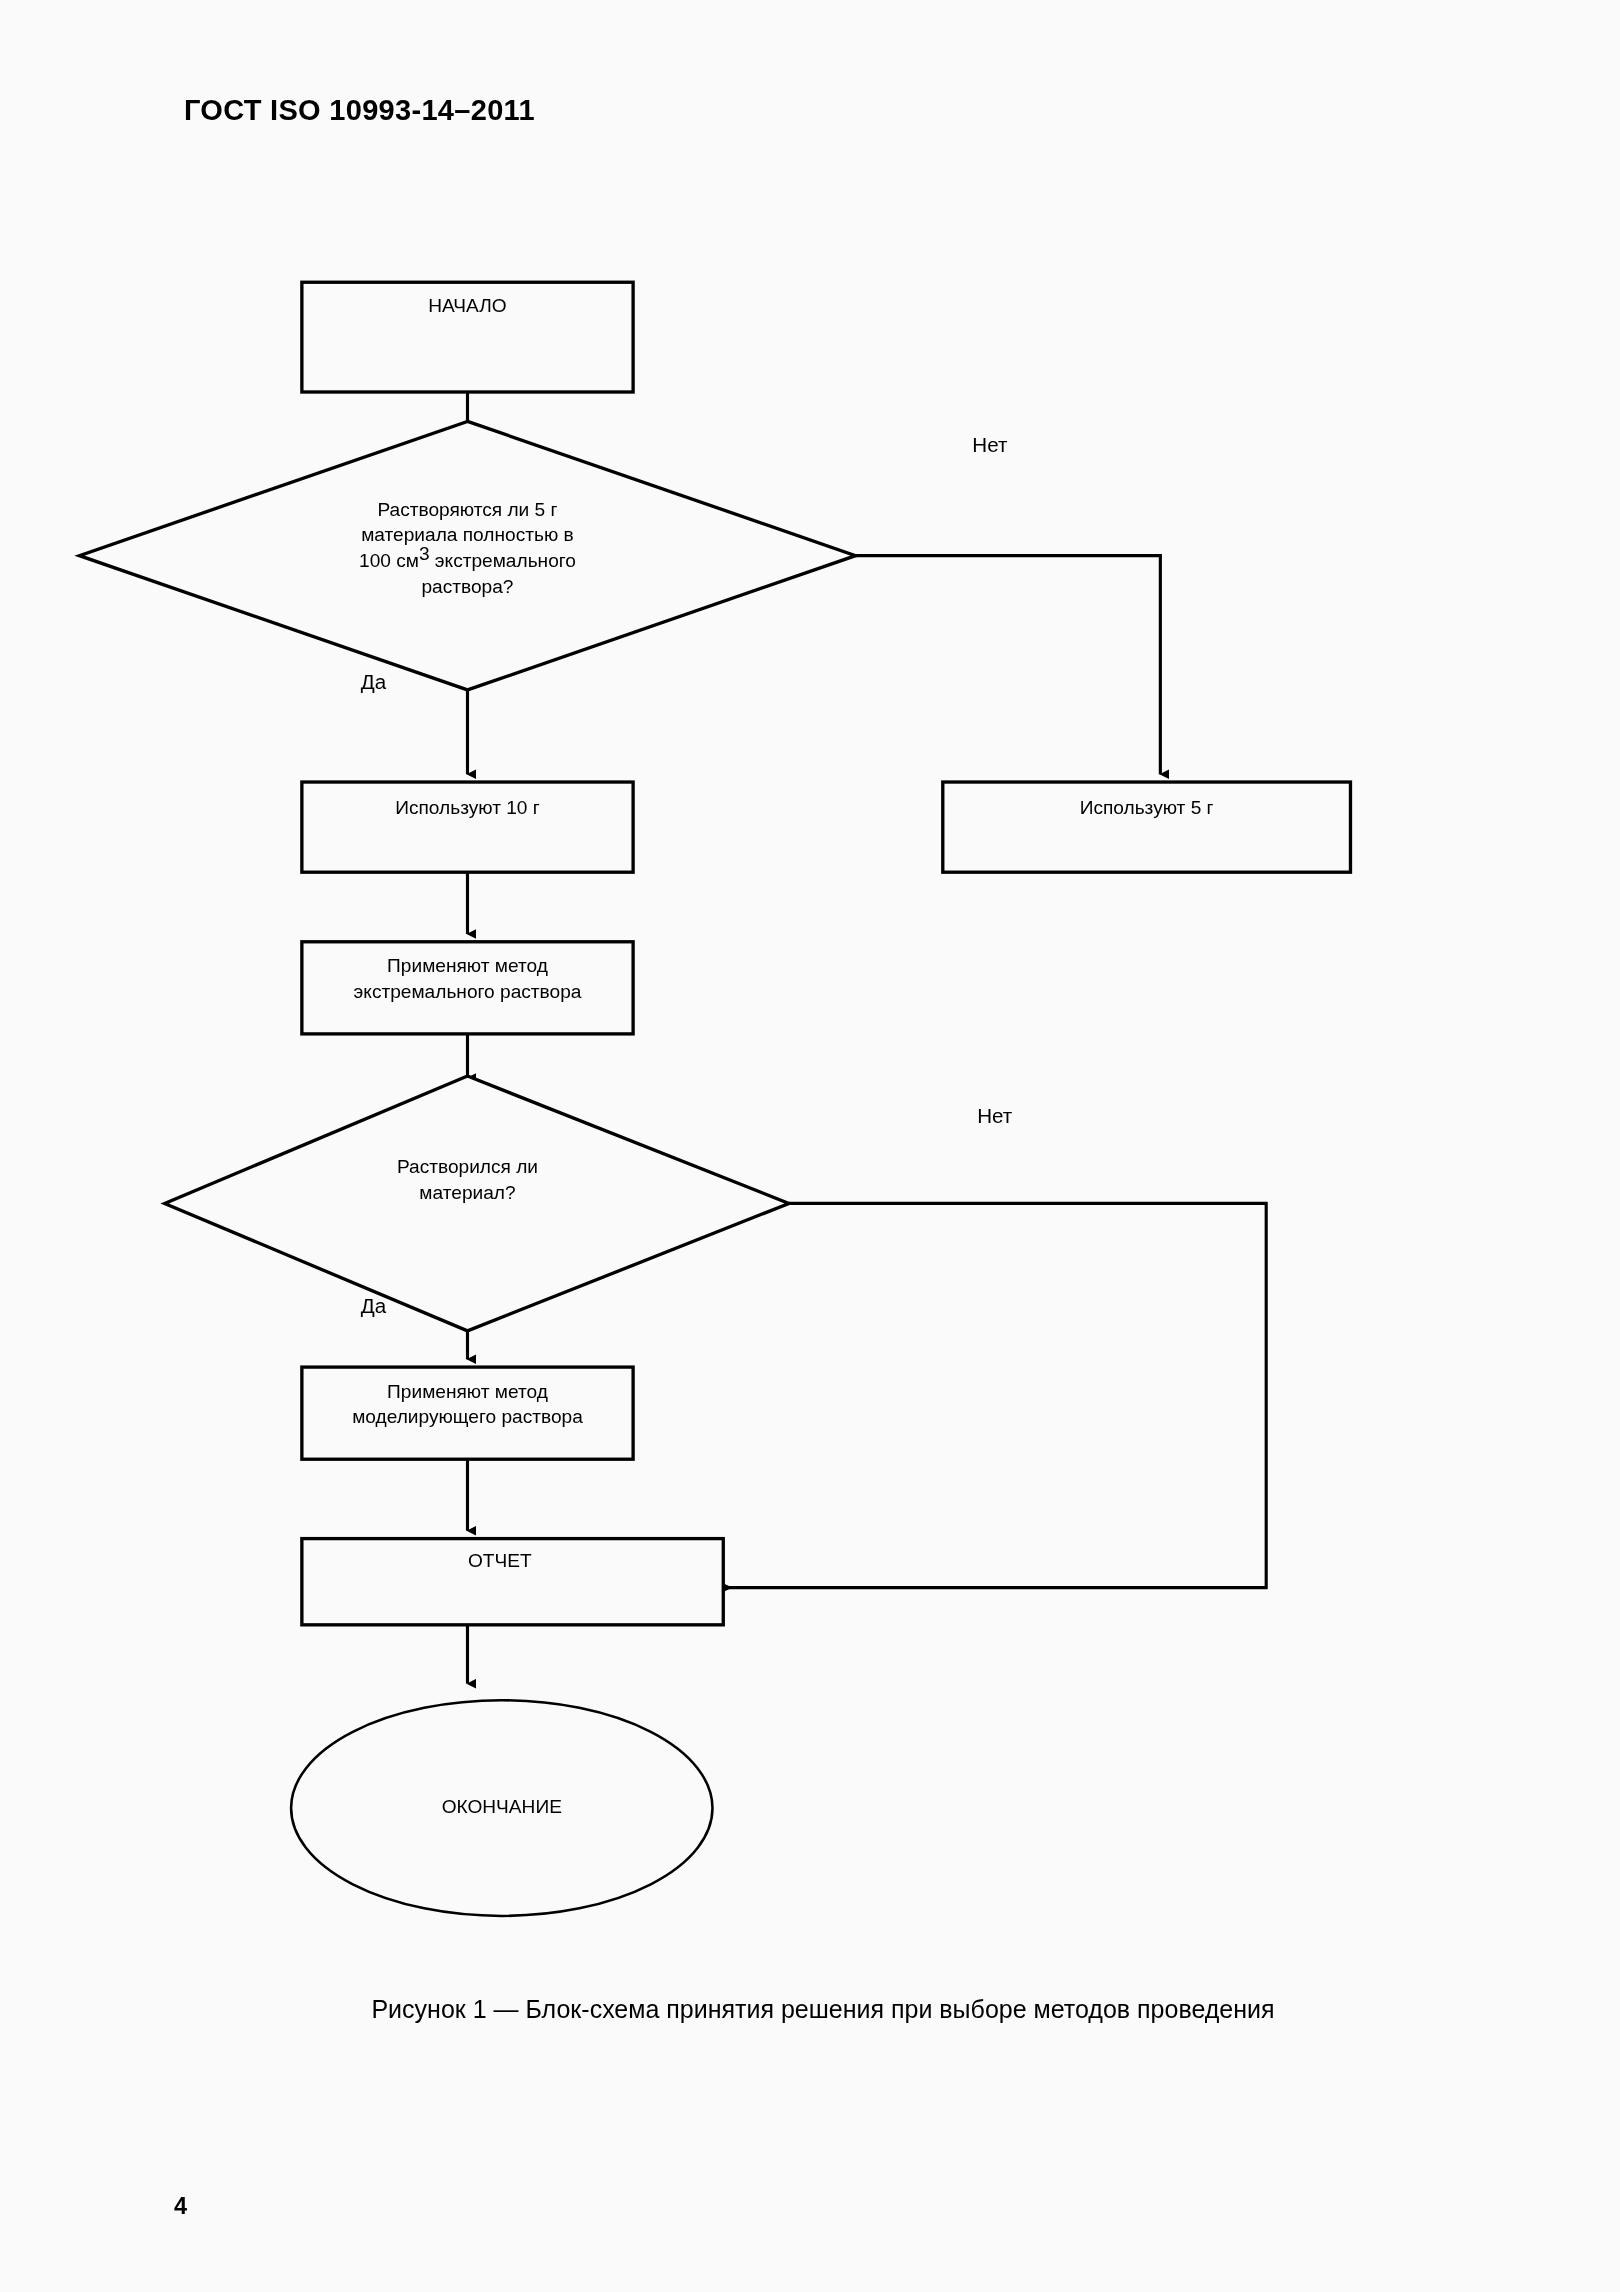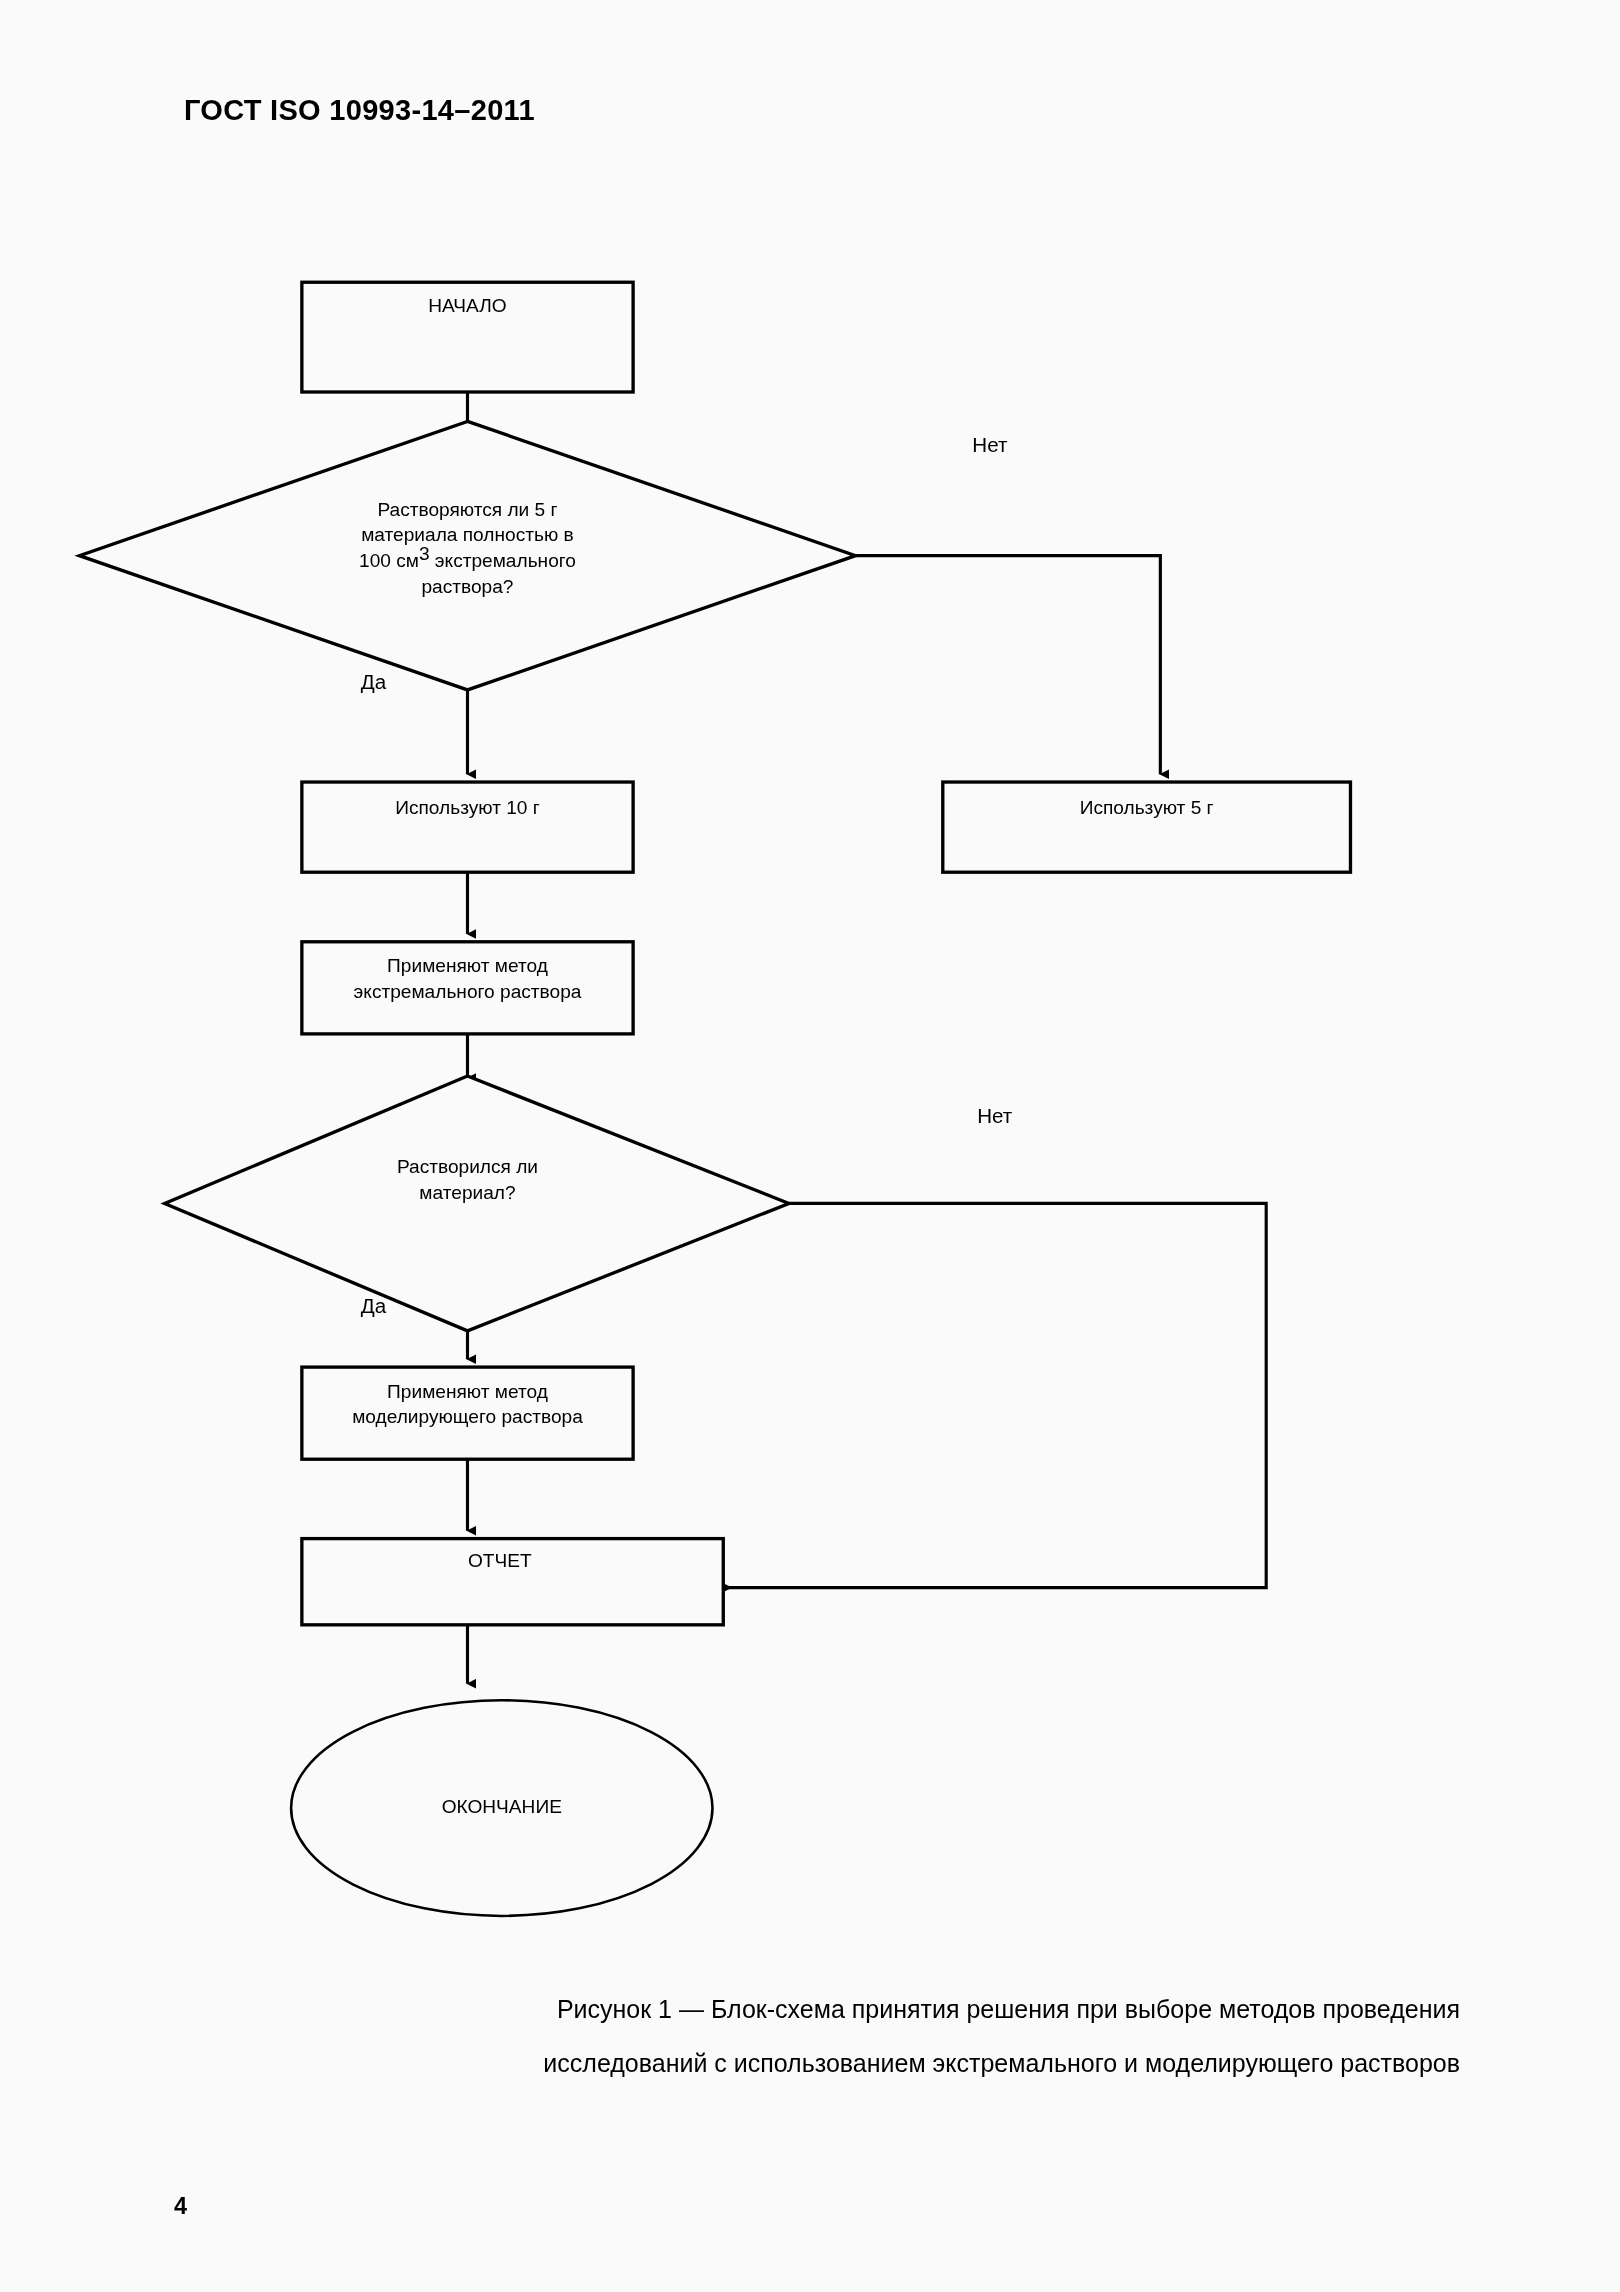--- a/index.html
+++ b/index.html
@@ -69,21 +69,21 @@
     stroke-width: 3.2;
     fill: none;
   }
   #figure-caption {
     position: absolute;
     left: 186px;
     top: 1982px;
     width: 1274px;
     font-size: 25px;
     line-height: 54px;
-    text-align: right;
+    text-align: center;
   }
   #figure-caption .cap-line {
     display: block;
   }
   #page-number {
     position: absolute;
     left: 174px;
     top: 2193px;
     font-size: 23.5px;
     font-weight: bold;
@@ -179,19 +179,18 @@
 
       <g>
         <ellipse class="node-shape thin" cx="512" cy="1845" rx="215" ry="110"></ellipse>
         <text class="flow-text" x="512" y="1845">ОКОНЧАНИЕ</text>
       </g>
     </svg>
   </div>
 
   <div id="figure-caption">
     <span class="cap-line">Рисунок 1 — Блок-схема принятия решения при выборе методов проведения</span>
-    <span class="cap-line">исследований с использованием экстремального и моделирующего растворов</span>
   </div>
 
   <div id="page-number">4</div>
 
 </div>
 
 
 </body></html>

